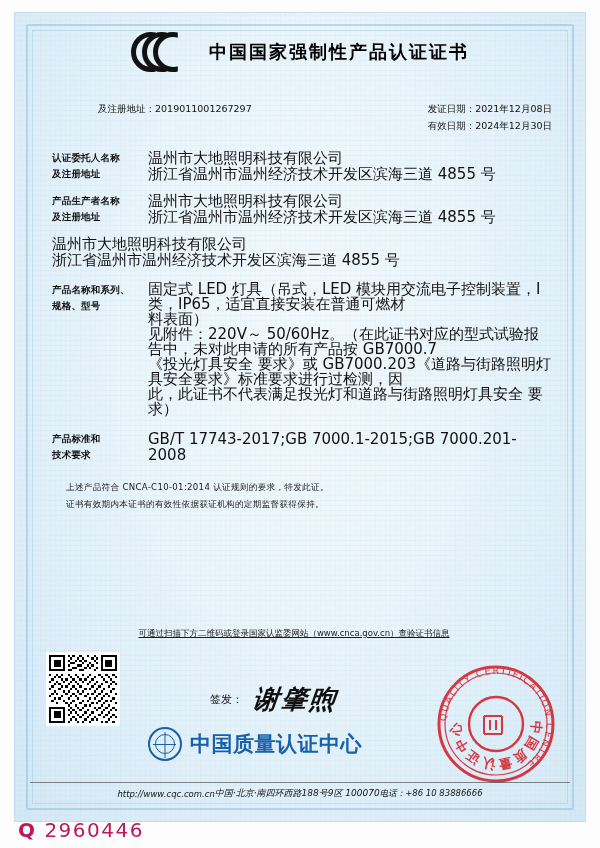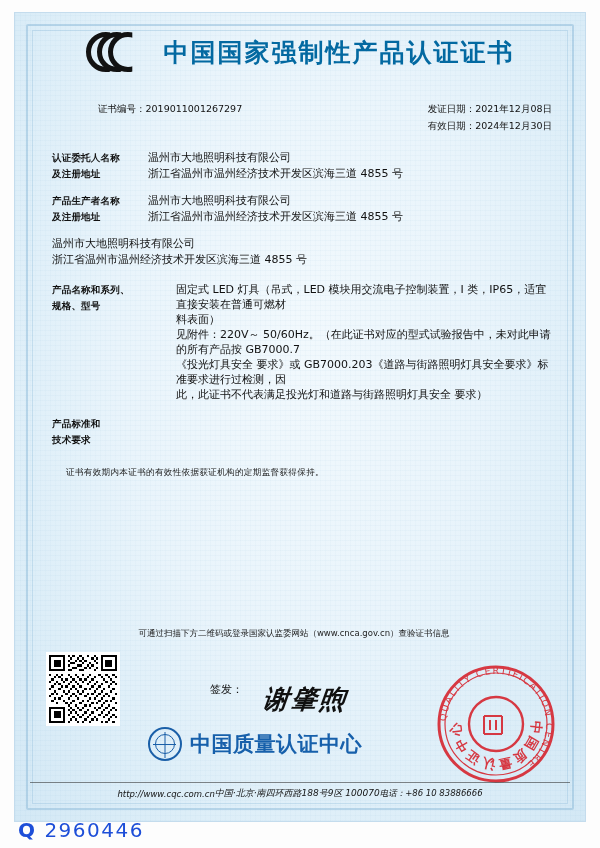--- a/index.html
+++ b/index.html
@@ -72,24 +72,24 @@
     width: 40px; height: 40px;
     border: 5px solid #121212;
     border-radius: 50%;
     clip-path: polygon(0 0, 62% 0, 62% 26%, 30% 26%, 30% 74%, 62% 74%, 62% 100%, 0 100%);
   }
   .ccc-logo .c1 { left: 0; }
   .ccc-logo .c2 { left: 11px; }
   .ccc-logo .c3 { left: 22px; }
   .header-title {
     font-family: "DejaVu Sans", sans-serif;
-    font-size: 25px;
+    font-size: 18px;
     font-weight: bold;
     letter-spacing: 2px;
-    color: #0369a1;
+    color: #000000;
     white-space: nowrap;
   }
 
   
   .content {
     position: absolute;
     left: 52px; top: 100px;
     width: 500px;
     font-family: "DejaVu Sans", sans-serif;
     color: #111;
@@ -115,21 +115,21 @@
     flex: 0 0 96px;
     font-size: 9.5px;
     font-weight: bold;
     line-height: 16px;
     color: #111;
     letter-spacing: 0.2px;
   }
   .field .label div { white-space: nowrap; }
   .field .value {
     flex: 1;
-    font-size: 11px;
+    font-size: 15px;
     line-height: 16px;
   }
   .field .value div { }
 
   .field.big .value { line-height: 15px; }
 
   
   .statement {
     margin-top: 16px;
     padding-left: 14px;
@@ -141,39 +141,40 @@
 
   
   .scan-note {
     position: absolute;
     left: 0; right: 12px;
     top: 628px;
     text-align: center;
     font-family: "DejaVu Sans", sans-serif;
     font-size: 8.5px;
     color: #1c1c1c;
+    text-decoration: underline;
   }
 
   
   .qr {
     position: absolute;
     left: 46px; top: 652px;
     width: 74px; height: 74px;
     background: #fff;
     padding: 3px;
   }
   .qr svg { display: block; }
 
   
   .sign-wrap {
     position: absolute;
     left: 210px; top: 682px;
     display: flex;
-    align-items: flex-start;
-    gap: 20px;
+    align-items: center;
+    gap: 10px;
   }
   .sign-label {
     font-family: "DejaVu Sans", sans-serif;
     font-size: 11px;
     color: #111;
   }
   .sign-name {
     font-family: "DejaVu Serif", serif;
     font-size: 26px;
     font-style: italic;
@@ -259,21 +260,21 @@
     font-style: italic;
   }
   .footer .mid { font-size: 9px; }
 
   
   .serial {
     position: absolute;
     left: 18px; top: 818px;
     font-family: "DejaVu Sans", sans-serif;
     font-size: 20px;
-    color: #1d4ed8;
+    color: #be185d;
     letter-spacing: 1.5px;
     font-weight: 500;
   }
   .serial .q { font-weight: 600; }
 </style>
 </head>
 <body>
 
 <div class="page">
   <div class="cert-bg">
@@ -287,21 +288,21 @@
       <div class="c c2"></div>
       <div class="c c3"></div>
     </div>
     <div class="header-title">中国国家强制性产品认证证书</div>
   </div>
 
   <div class="content">
 
     <div class="row-top">
       <div class="left">
-        <span>证书编号：</span><span>2019011001267297</span>
+        <span>及注册地址：</span><span>2019011001267297</span>
       </div>
       <div class="right">
         <div><span>发证日期：</span><span>2021年12月08日</span></div>
         <div><span>有效日期：</span><span>2024年12月30日</span></div>
       </div>
     </div>
 
     <div class="fields">
 
       <div class="field">
@@ -326,44 +327,48 @@
         </div>
       </div>
 
       <div class="field">
         <div class="value">
           <div>温州市大地照明科技有限公司</div>
           <div>浙江省温州市温州经济技术开发区滨海三道 4855 号</div>
         </div>
       </div>
 
-      <div class="field big" style="margin-top:14px;gap:28px;">
+      <div class="field big" style="margin-top:14px;">
         <div class="label">
           <div>产品名称和系列、</div>
           <div>规格、型号</div>
         </div>
         <div class="value">
           <div>固定式 LED 灯具（吊式，LED 模块用交流电子控制装置，I 类，IP65，适宜直接安装在普通可燃材</div>
           <div>料表面）</div>
           <div>见附件：220V～ 50/60Hz。（在此证书对应的型式试验报告中，未对此申请的所有产品按 GB7000.7</div>
           <div>《投光灯具安全 要求》或 GB7000.203《道路与街路照明灯具安全要求》标准要求进行过检测，因</div>
           <div>此，此证书不代表满足投光灯和道路与街路照明灯具安全 要求）</div>
         </div>
       </div>
 
       <div class="field" style="margin-top:14px;">
         <div class="label">
           <div>产品标准和</div>
           <div>技术要求</div>
         </div>
+        <div class="value">
+          <div>GB/T 17743-2017;GB 7000.1-2015;GB 7000.201-2008</div>
+        </div>
       </div>
 
     </div>
 
     <div class="statement">
+      <div>上述产品符合 CNCA-C10-01:2014 认证规则的要求，特发此证。</div>
       <div>证书有效期内本证书的有效性依据获证机构的定期监督获得保持。</div>
     </div>
   </div>
 
   <div class="scan-note">可通过扫描下方二维码或登录国家认监委网站（www.cnca.gov.cn）查验证书信息</div>
 
   <div class="qr">
     <svg width="68" height="68" viewBox="0 0 29 29" shape-rendering="crispEdges" aria-hidden="true">
       <rect width="29" height="29" fill="#ffffff"></rect>
       <g fill="#000000">

